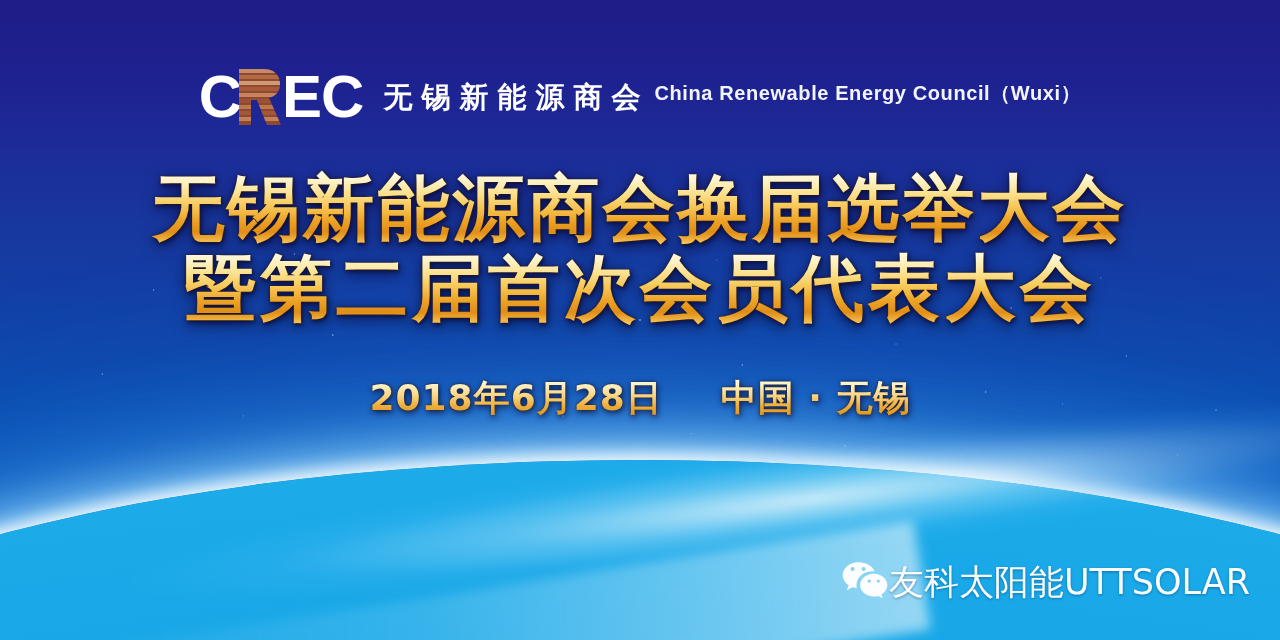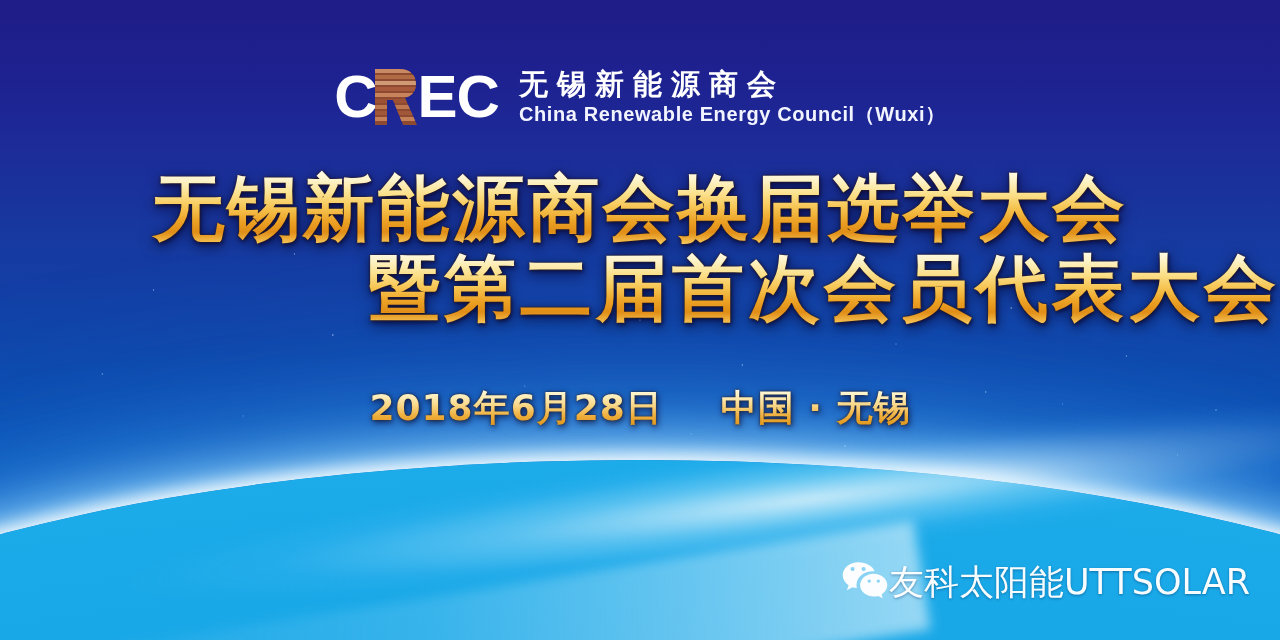--- a/index.html
+++ b/index.html
@@ -196,21 +196,21 @@
     font-weight: bold;
     line-height: 58px;
     font-family: "Liberation Sans", sans-serif;
   }
   .cec-r {
     position: relative;
     width: 44px;
     height: 56px;
     margin: 0 1px 0 -4px;
   }
-  .logo-right { display: flex; flex-direction: column; gap: 5px; }
+  .logo-right { display: flex; flex-direction: row; gap: 5px; }
   .logo-cn {
     color: #ffffff;
     font-size: 29px;
     font-weight: bold;
     letter-spacing: 9px;
     line-height: 1;
     font-family: "Liberation Sans", "DejaVu Sans", sans-serif;
   }
   .logo-en {
     color: #f2f4ff;
@@ -244,26 +244,26 @@
       #ffe79c 100%);
     -webkit-background-clip: text;
     background-clip: text;
     color: transparent;
     -webkit-text-fill-color: transparent;
     filter:
       drop-shadow(0 0 1px rgba(60,30,0,0.9))
       drop-shadow(1px 2px 2px rgba(10,10,60,0.85))
       drop-shadow(0 3px 7px rgba(0,0,40,0.55));
   }
-  .title-line.second { letter-spacing: 4px; text-align: right; }
+  .title-line.second { letter-spacing: 4px; }
 
   
   .date-row {
     position: absolute;
-    top: 386px; left: 0; right: 0;
+    top: 376px; left: 0; right: 0;
     display: flex;
     justify-content: center;
     align-items: baseline;
     gap: 58px;
   }
   .date-text, .place-text {
     font-size: 36px;
     font-weight: bold;
     letter-spacing: 1px;
     line-height: 44px;

